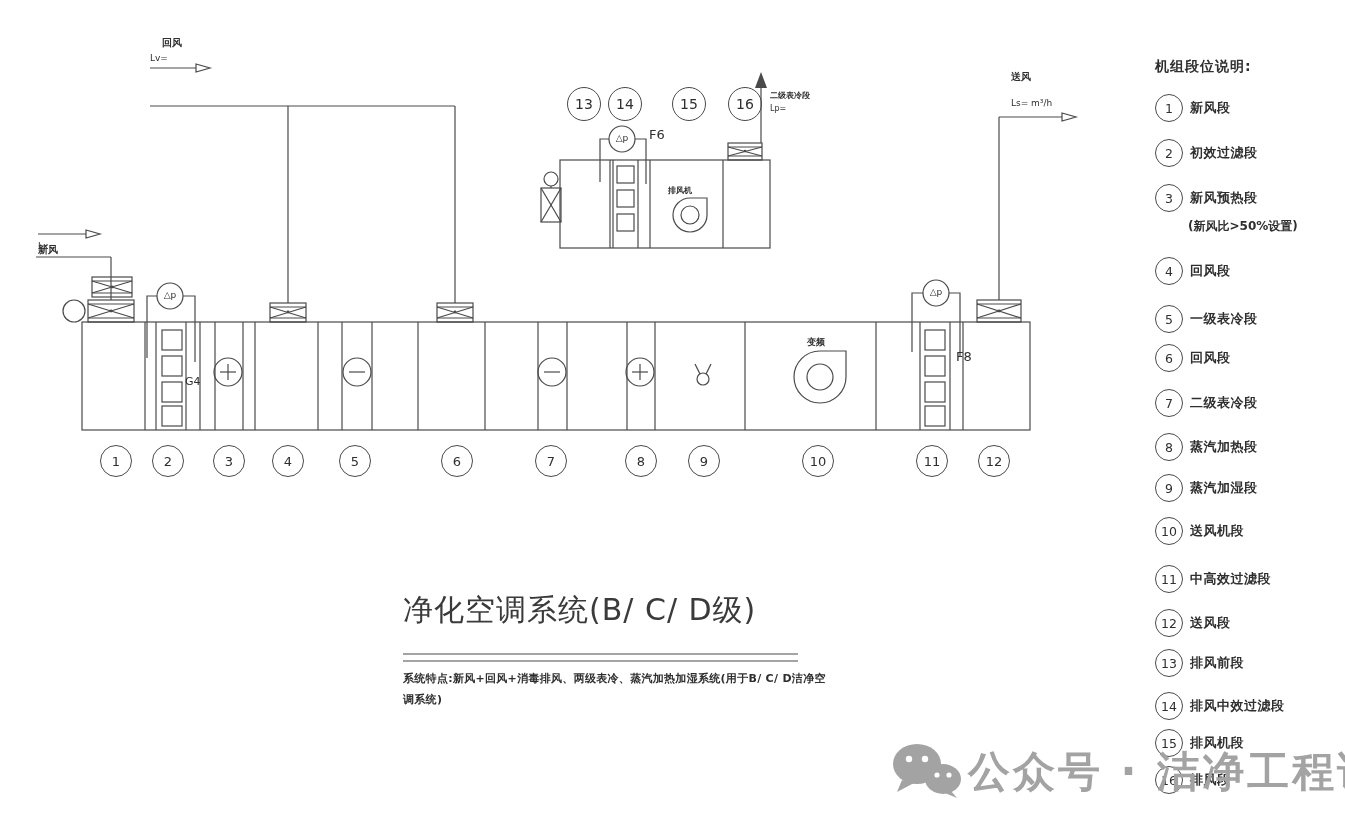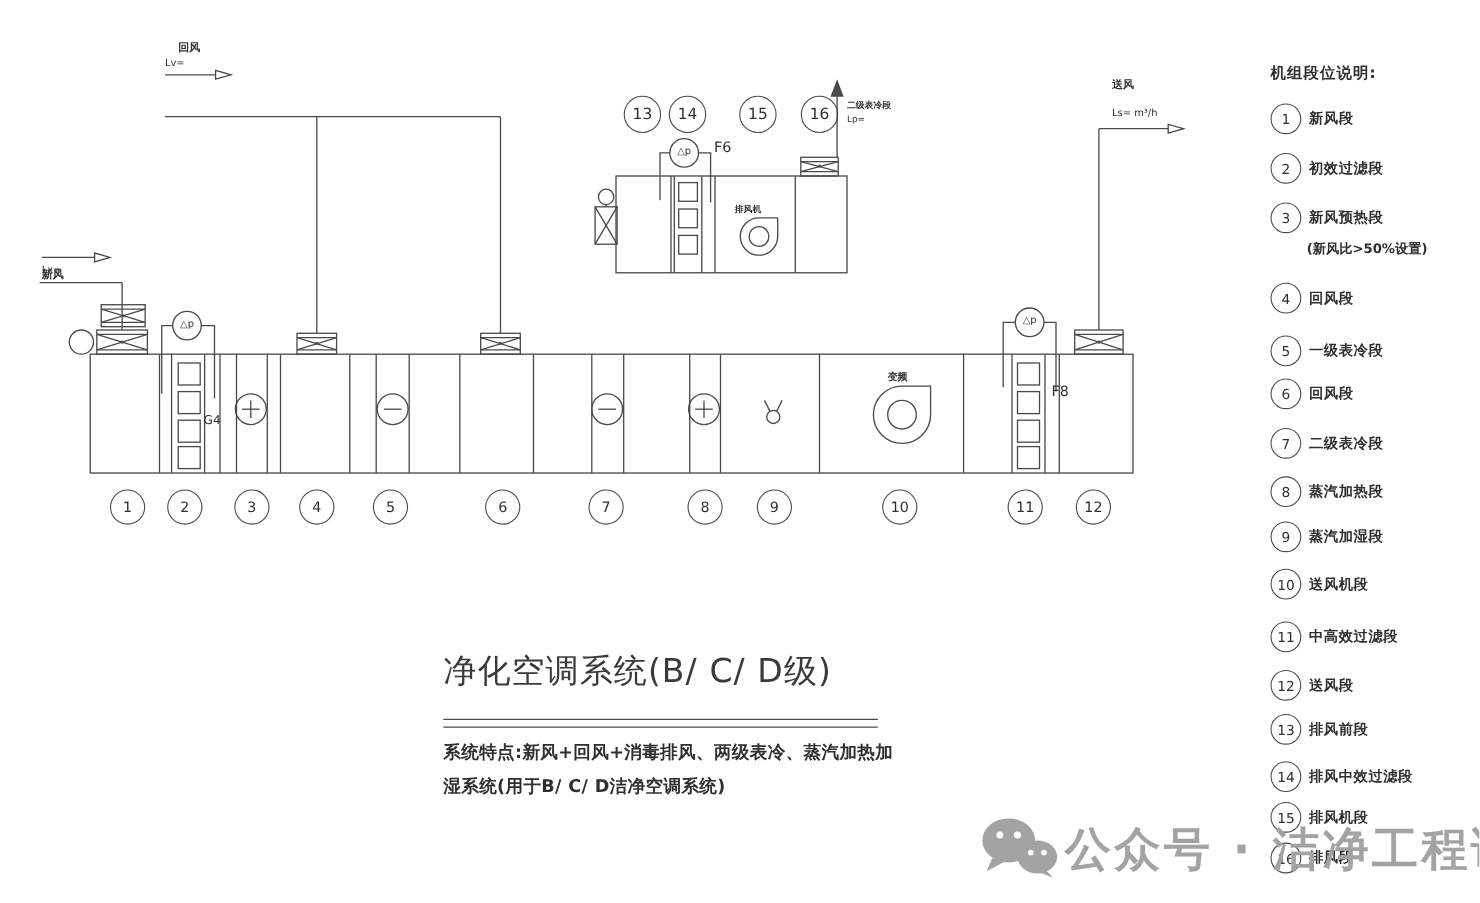--- a/index.html
+++ b/index.html
@@ -15,21 +15,21 @@
           display:flex;align-items:center;justify-content:center;font-size:13px;background:#fff0;}
   .marker.big{width:32px;height:32px;font-size:14px;}
   .dp{position:absolute;width:26px;text-align:center;font-size:9px;}
   .lrow{position:absolute;left:1155px;display:flex;align-items:center;gap:7px;}
   .lcirc{width:26px;height:26px;border:1.3px solid #4a4a4a;border-radius:50%;flex:none;
          display:flex;align-items:center;justify-content:center;font-size:12.5px;}
   .llabel{font-size:13px;font-weight:600;letter-spacing:.5px;}
   #legend-title{left:1155px;top:58px;font-size:14px;font-weight:700;letter-spacing:1px;}
   #legend-note{left:1188px;top:218px;font-size:12px;font-weight:600;}
   #main-title{left:403px;top:590px;font-size:30px;font-weight:500;letter-spacing:1px;color:#3a3a3a;}
-  #descr{left:403px;top:668px;width:424px;font-size:16px;font-weight:600;line-height:1.95;
+  #descr{left:403px;top:668px;width:424px;font-size:11px;font-weight:600;line-height:1.95;
          letter-spacing:.3px;white-space:normal;}
   #wm-text{left:968px;top:744px;font-size:42px;font-weight:600;letter-spacing:3px;color:#a3a3a3;}
   #wm-icon{position:absolute;left:890px;top:742px;}
 </style>
 </head>
 <body>
 
 <div id="canvas">
 
   <svg id="linework" width="1345" height="821" viewBox="0 0 1345 821">

